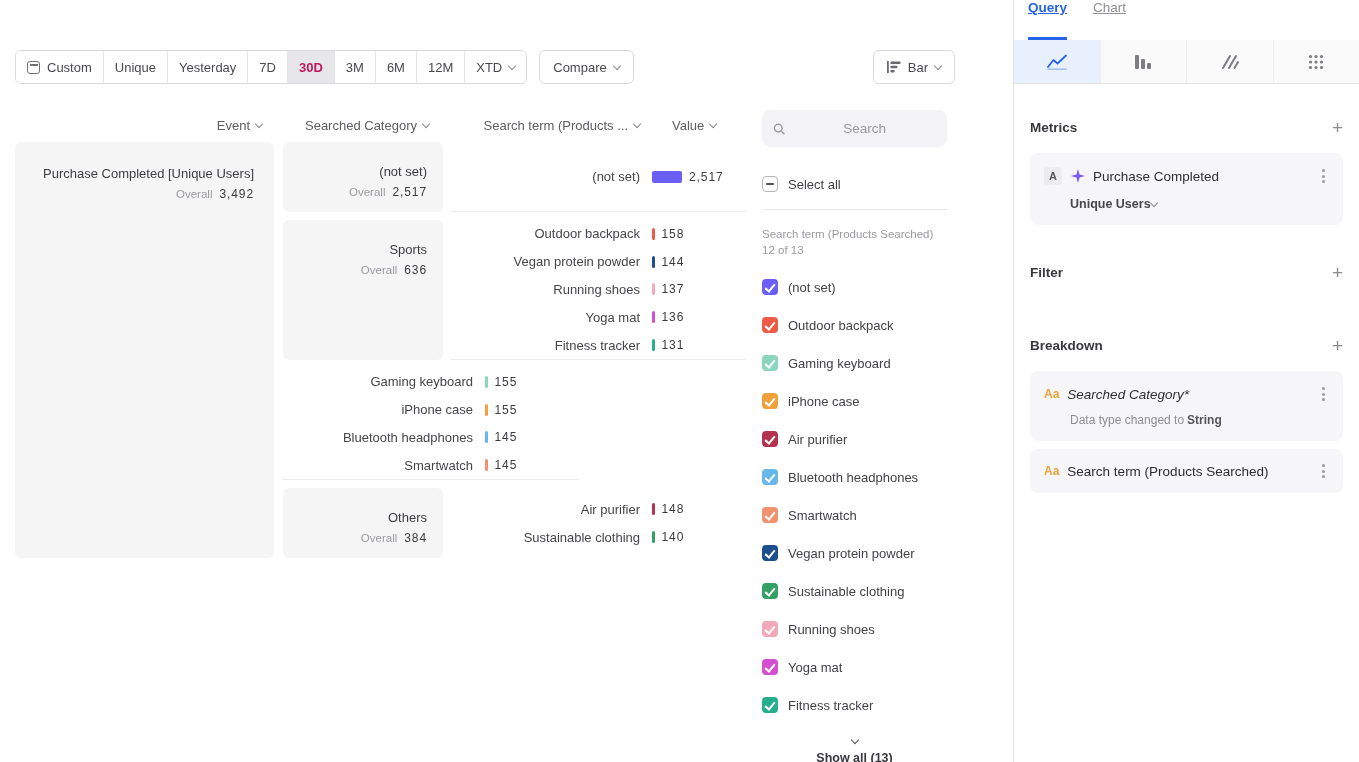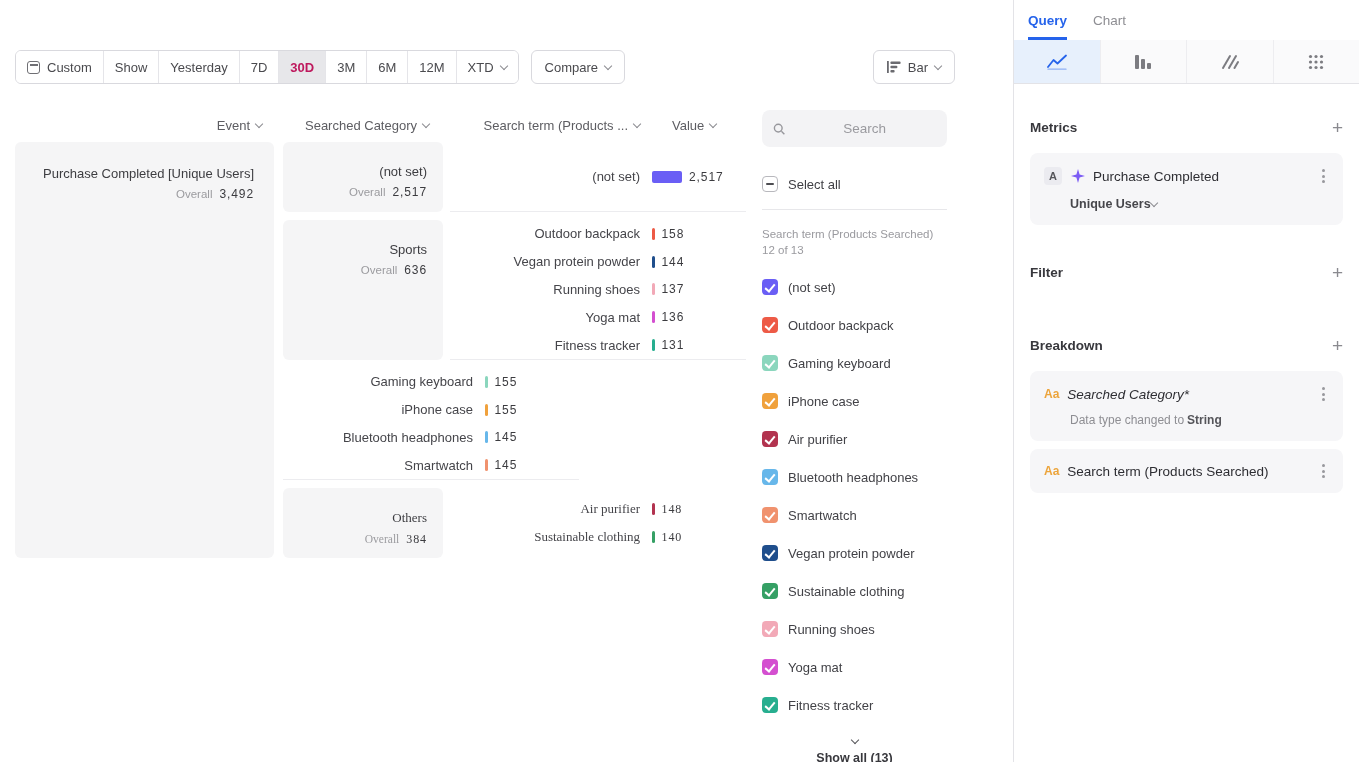--- a/index.html
+++ b/index.html
@@ -40,21 +40,21 @@
   .card { background: #f5f5f6; border-radius: 6px; }
   .event-col { width: 259px; margin-right: 9px; }
   .event-card { height: 416px; padding: 24px 20px 0 0; text-align: right; }
   .card-name { font-size: 13px; color: #3d3d41; white-space: nowrap; }
   .card-overall { margin-top: 6px; font-size: 11.5px; color: #9b9b9f; }
   .num { font-size: 12px; letter-spacing: 0.9px; color: #3b3b3f; }
   .card-overall .num { margin-left: 7px; }
 
   .groups { display: flex; flex-direction: column; }
   .group { display: flex; margin-bottom: 8px; }
-  .group:last-child { margin-bottom: 0; font-family: Liberation Serif, serif; }
+  .group:last-child { margin-bottom: 0; }
   .cat-card { width: 160px; margin-right: 7px; padding: 22px 16px 0 0; text-align: right; }
   .terms { width: 296px; display: flex; flex-direction: column; }
   .group.sep .terms { border-bottom: 1px solid #ececef; }
   .group.center .terms { justify-content: center; }
   .trow { height: 28px; display: flex; align-items: center; }
   .term { width: 190px; text-align: right; font-size: 13px; color: #45454a; white-space: nowrap; }
   .barzone { display: flex; align-items: center; margin-left: 12px; }
   .tick { display: inline-block; height: 12px; width: 3px; border-radius: 2px; margin-right: 7px; flex: none; }
 
   
@@ -69,21 +69,21 @@
   .fitem { height: 38px; display: flex; align-items: center; gap: 10px; font-size: 13px; color: #424247; cursor: pointer; }
   .cb { width: 16px; height: 16px; border-radius: 4px; position: relative; flex: none; }
   .cb.checked::after { content: ""; position: absolute; left: 5px; top: 2.5px; width: 4px; height: 8px;
                        border-right: 2px solid #fff; border-bottom: 2px solid #fff; transform: rotate(40deg); }
   .cb.indet { background: #fff; border: 1.5px solid #b8b8bd; }
   .cb.indet::after { content: ""; position: absolute; left: 2.5px; top: 5.5px; width: 8px; height: 2px; background: #4c4c51; border-radius: 1px; }
   .show-all { margin-top: 16px; display: flex; align-items: center; gap: 8px; font-size: 12.5px; font-weight: 700; color: #38383d; cursor: pointer; flex-direction: column; }
 
   
   .qtabs { height: 40px; display: flex; align-items: stretch; padding-left: 14px; gap: 26px; }
-  .qtab { font-size: 13.5px; color: #8e8e93; display: flex; align-items: center; position: relative; cursor: pointer; }
+  .qtab { font-size: 13.5px; color: #8e8e93; display: flex; position: relative; cursor: pointer; text-decoration: underline; }
   .qtab.active { color: #2563eb; font-weight: 700; }
   .qtab.active::after { content: ""; position: absolute; left: 0; right: 0; bottom: 0; height: 3px; background: #2563eb; }
   .icon-tabs { display: flex; height: 44px; border-bottom: 1px solid #e3e3e7; }
   .itab { flex: 1; display: flex; align-items: center; justify-content: center; background: #fafafb; border-left: 1px solid #ededf0; cursor: pointer; }
   .itab:first-child { border-left: none; }
   .itab.active { background: #e7f0fc; }
 
   .shead { display: flex; align-items: center; justify-content: space-between; margin: 0 16px; font-size: 13.5px; font-weight: 700; color: #38383d; }
   .shead.metrics { margin-top: 34px; }
   .shead.filter { margin-top: 38px; }
@@ -110,21 +110,21 @@
 
 <div class="main">
 
   <div class="toolbar">
     <div class="seg">
       <button class="seg-btn">
         <span class="cal"></span>
         <span>Custom</span>
       </button>
       <button class="seg-btn">
-          <span>Show</span>
+          <span>Unique</span>
         </button>
       <button class="seg-btn">
           <span>Yesterday</span>
         </button>
       <button class="seg-btn">
           <span>7D</span>
         </button>
       <button class="seg-btn sel">
           <span>30D</span>
         </button>

